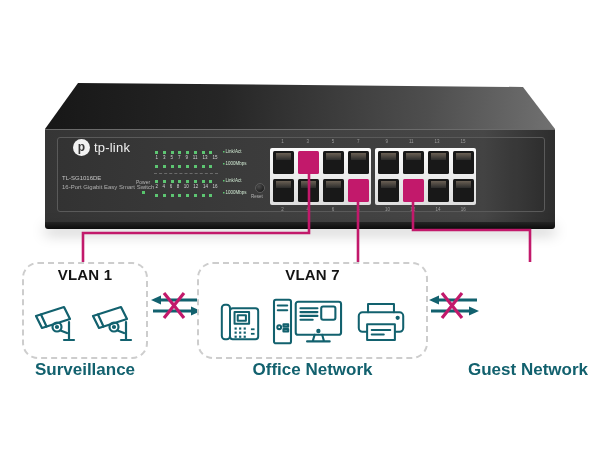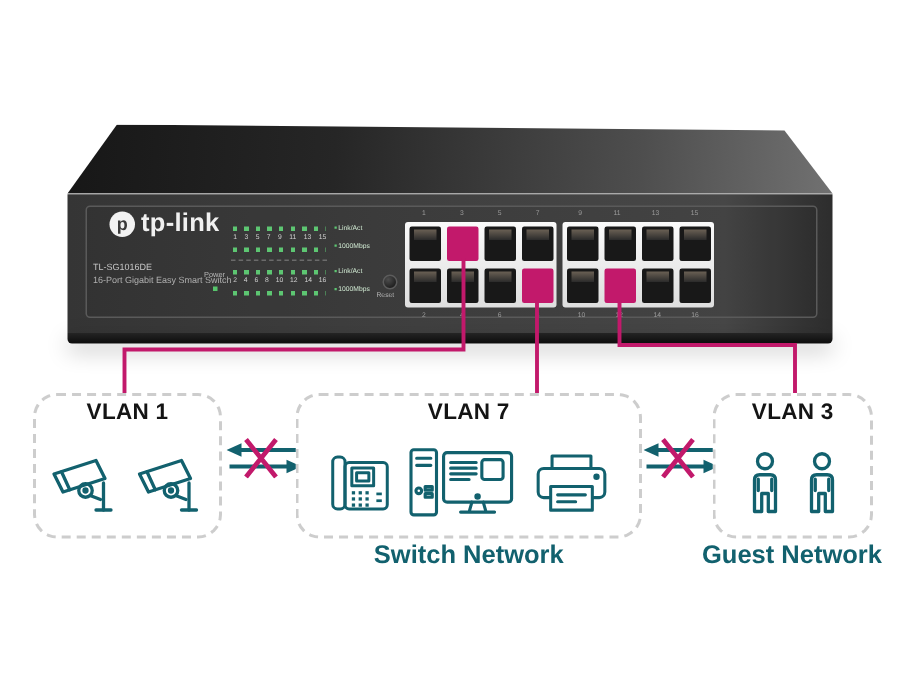--- a/index.html
+++ b/index.html
@@ -16,21 +16,21 @@
             border-top:1px solid #6b6b6b;box-sizing:border-box;}
   .sw-base{position:absolute;left:0;top:139px;width:510px;height:7px;
            background:linear-gradient(#242424,#0c0c0c);border-radius:0 0 3px 3px;
            box-shadow:0 5px 14px rgba(0,0,0,.25);}
   .panel-outline{position:absolute;left:12px;top:54px;width:486px;height:73px;
            border:1px solid #5a5a5a;border-radius:3px;background:rgba(0,0,0,.05);}
 
   .logo{position:absolute;left:28px;top:56px;display:flex;align-items:center;}
   .logo-mark{width:17px;height:17px;border-radius:50%;background:#f2f2f2;color:#3a3a3a;
              font-weight:bold;font-size:12px;line-height:17px;text-align:center;}
-  .logo-text{color:#f0f0f0;font-weight:bold;font-size:17px;margin-left:4px;letter-spacing:.2px;}
+  .logo-text{color:#f0f0f0;font-weight:normal;font-size:13px;margin-left:4px;letter-spacing:.2px;}
 
   .micro{font-size:10px;transform:scale(.6);transform-origin:0 0;white-space:nowrap;
          position:absolute;color:#c6c6c6;}
   .model{left:17px;top:92px;}
   .model-sub{left:17px;top:101px;color:#b0b0b0;}
   .power-lbl{left:91px;top:97px;font-size:9px;transform:scale(.55);color:#b5b5b5;}
   .power-led{position:absolute;left:97px;top:108px;width:3px;height:3px;background:#57c46c;}
 
   .ledrow{position:absolute;left:110px;width:62px;height:3px;
           background:repeating-linear-gradient(90deg,#5dc672 0 3px,rgba(0,0,0,0) 3px 7.75px);}
@@ -219,20 +219,21 @@
         <path d="M4 15 L32 6 L38 18 L10 27 Z"></path>
           <path d="M9 13.5 L14.5 25.5"></path>
         <circle cx="25" cy="26" r="4.5"></circle>
           <circle cx="25" cy="26" r="1" fill="#12616e"></circle>
         <path d="M28.5 29.5 L35 32"></path>
           <path d="M37 21 V39"></path>
           <path d="M32 39 H42"></path>
       </svg>
     </div>
   </div>
+  <div class="vlabel lb1">Surveillance</div>
 
   <svg class="xarrow xa1" viewBox="0 0 50 27">
     <path d="M48 8 H9" stroke="#12616e" stroke-width="2.8" fill="none"></path>
     <polygon points="0,8 10,3.5 10,12.5" fill="#12616e"></polygon>
     <path d="M2 19 H41" stroke="#12616e" stroke-width="2.8" fill="none"></path>
     <polygon points="50,19 40,14.5 40,23.5" fill="#12616e"></polygon>
     <path d="M13 1 L33 26 M33 1 L13 26" stroke="#c2196b" stroke-width="3.2" fill="none"></path>
   </svg>
 
   <div class="vbox vb2">
@@ -271,40 +272,25 @@
       </svg>
       <svg class="icon" width="50" height="43" viewBox="0 0 54 46">
         <path d="M13 12 V3 H41 V12"></path>
         <rect x="3" y="12" width="48" height="21" rx="4"></rect>
         <circle cx="45" cy="18" r="1.2" fill="#12616e"></circle>
         <rect x="12" y="25" width="30" height="17" fill="#ffffff"></rect>
         <path d="M17 31 H37 M17 36 H30"></path>
       </svg>
     </div>
   </div>
-  <div class="vlabel lb2">Switch Network</div>
+  <div class="vlabel lb2">Office Network</div>
 
   <svg class="xarrow xa2" viewBox="0 0 50 27">
     <path d="M48 8 H9" stroke="#12616e" stroke-width="2.8" fill="none"></path>
     <polygon points="0,8 10,3.5 10,12.5" fill="#12616e"></polygon>
     <path d="M2 19 H41" stroke="#12616e" stroke-width="2.8" fill="none"></path>
     <polygon points="50,19 40,14.5 40,23.5" fill="#12616e"></polygon>
     <path d="M13 1 L33 26 M33 1 L13 26" stroke="#c2196b" stroke-width="3.2" fill="none"></path>
   </svg>
 
-  <div class="vbox vb3">
-    <div class="vtitle">VLAN 3</div>
-    <div class="vicons">
-      <svg class="icon" width="26" height="42" viewBox="0 0 26 42">
-        <circle cx="13" cy="6.5" r="5"></circle>
-        <path d="M6 40 V19 Q6 15.5 9.5 15.5 H16.5 Q20 15.5 20 19 V40 H15.2 V28 H10.8 V40 Z"></path>
-        <path d="M8.5 18.5 V26 M17.5 18.5 V26"></path>
-      </svg>
-      <svg class="icon" width="26" height="42" viewBox="0 0 26 42">
-        <circle cx="13" cy="6.5" r="5"></circle>
-        <path d="M6 40 V19 Q6 15.5 9.5 15.5 H16.5 Q20 15.5 20 19 V40 H15.2 V28 H10.8 V40 Z"></path>
-        <path d="M8.5 18.5 V26 M17.5 18.5 V26"></path>
-      </svg>
-    </div>
-  </div>
   <div class="vlabel lb3">Guest Network</div>
 
 </div>
 
 </body></html>

